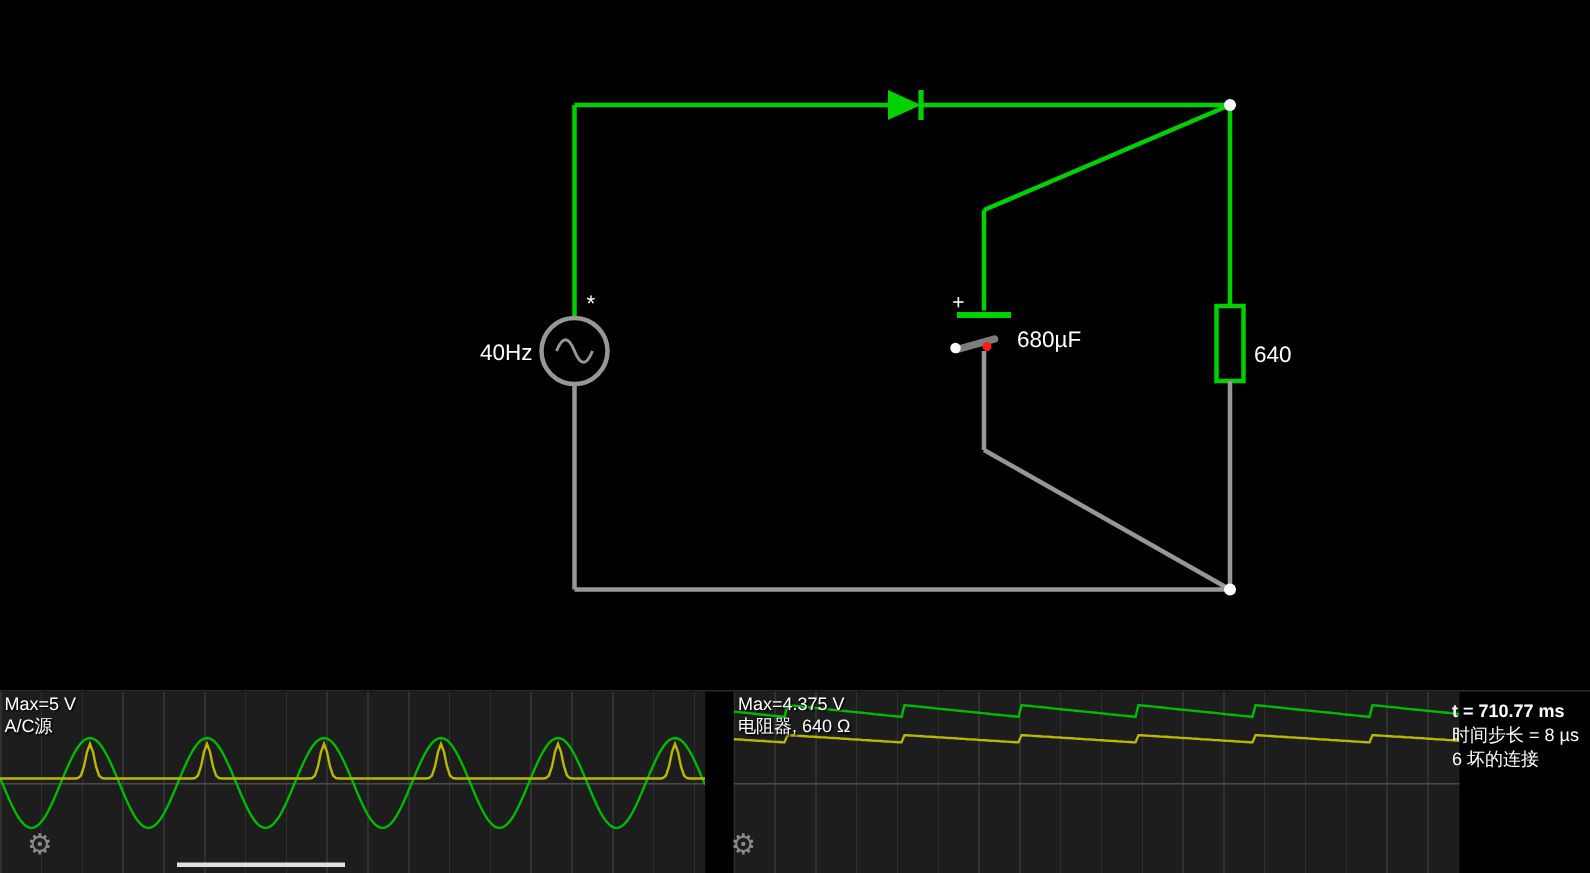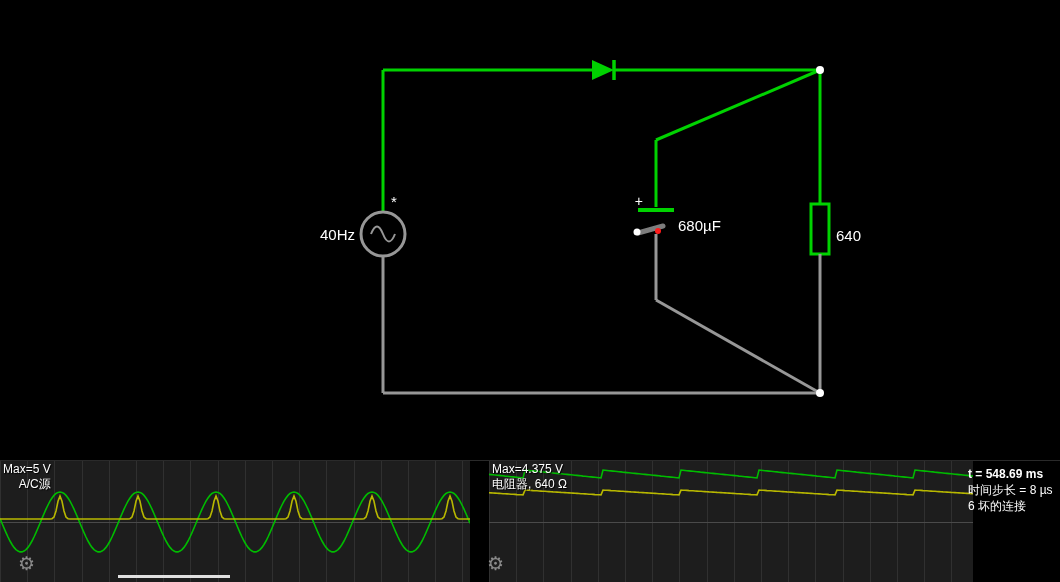--- a/index.html
+++ b/index.html
@@ -10,21 +10,21 @@
   #circuit-area{position:absolute;left:0;top:0;width:1060px;height:460px;background:#000;}
   #circuit-area svg{display:block;}
   .clabel{fill:#ffffff;font-family:"Liberation Sans",sans-serif;}
 
   #scope-area{position:absolute;left:0;top:460px;width:1060px;height:122px;background:#000;border-top:1px solid #2a2a2a;box-sizing:border-box;}
   .scope{
     position:absolute;top:0;height:121px;background-color:#1d1d1d;
     background-image:repeating-linear-gradient(90deg,#303030 0 1px,transparent 1px 27.2px);
     overflow:hidden;
   }
-  #scope-left{left:0;width:470px;text-align:right;}
+  #scope-left{left:0;width:470px;}
   #scope-right{left:478px;width:484px;margin-left:11px;}
   .centerline{position:absolute;left:0;width:100%;top:61px;height:1px;background:#4a4a4a;}
   .scope svg{position:absolute;left:0;top:0;}
   .scope-label{position:absolute;top:1px;left:3px;font-size:12px;line-height:15px;color:#fff;z-index:2;text-shadow:1px 1px 1px #000;}
   #info-panel{position:absolute;left:968px;top:5px;font-size:12px;line-height:16px;color:#fff;white-space:nowrap;}
   #info-panel .t-line{font-weight:bold;}
   .gear{position:absolute;font-size:19px;line-height:20px;color:#8a8a8a;cursor:pointer;z-index:3;}
   #gear-left{left:18px;top:93px;}
   #gear-right{left:487px;top:93px;}
   #scope-scrollbar{position:absolute;left:118px;top:114px;width:112px;height:3px;background:#e0e0e0;z-index:3;}
@@ -115,21 +115,21 @@
         <polyline points="0,13.4 2,13.6 4,13.8 6,14.0 8,14.2 10,14.4 12,14.6 14,14.8 16,15.1 18,15.3 20,15.5 22,15.7 24,15.9 26,16.1 28,16.3 30,16.5 32,16.7 34,16.9 36,9.1 38,9.3 40,9.5 42,9.7 44,9.9 46,10.1 48,10.3 50,10.5 52,10.7 54,10.9 56,11.2 58,11.4 60,11.6 62,11.8 64,12.0 66,12.2 68,12.4 70,12.6 72,12.8 74,13.0 76,13.2 78,13.4 80,13.6 82,13.8 84,14.0 86,14.2 88,14.4 90,14.6 92,14.8 94,15.1 96,15.3 98,15.5 100,15.7 102,15.9 104,16.1 106,16.3 108,16.5 110,16.7 112,16.9 114,9.1 116,9.3 118,9.5 120,9.7 122,9.9 124,10.1 126,10.3 128,10.5 130,10.7 132,10.9 134,11.2 136,11.4 138,11.6 140,11.8 142,12.0 144,12.2 146,12.4 148,12.6 150,12.8 152,13.0 154,13.2 156,13.4 158,13.6 160,13.8 162,14.0 164,14.2 166,14.4 168,14.6 170,14.8 172,15.1 174,15.3 176,15.5 178,15.7 180,15.9 182,16.1 184,16.3 186,16.5 188,16.7 190,16.9 192,9.1 194,9.3 196,9.5 198,9.7 200,9.9 202,10.1 204,10.3 206,10.5 208,10.7 210,10.9 212,11.2 214,11.4 216,11.6 218,11.8 220,12.0 222,12.2 224,12.4 226,12.6 228,12.8 230,13.0 232,13.2 234,13.4 236,13.6 238,13.8 240,14.0 242,14.2 244,14.4 246,14.6 248,14.8 250,15.1 252,15.3 254,15.5 256,15.7 258,15.9 260,16.1 262,16.3 264,16.5 266,16.7 268,16.9 270,9.1 272,9.3 274,9.5 276,9.7 278,9.9 280,10.1 282,10.3 284,10.5 286,10.7 288,10.9 290,11.2 292,11.4 294,11.6 296,11.8 298,12.0 300,12.2 302,12.4 304,12.6 306,12.8 308,13.0 310,13.2 312,13.4 314,13.6 316,13.8 318,14.0 320,14.2 322,14.4 324,14.6 326,14.8 328,15.1 330,15.3 332,15.5 334,15.7 336,15.9 338,16.1 340,16.3 342,16.5 344,16.7 346,16.9 348,9.1 350,9.3 352,9.5 354,9.7 356,9.9 358,10.1 360,10.3 362,10.5 364,10.7 366,10.9 368,11.2 370,11.4 372,11.6 374,11.8 376,12.0 378,12.2 380,12.4 382,12.6 384,12.8 386,13.0 388,13.2 390,13.4 392,13.6 394,13.8 396,14.0 398,14.2 400,14.4 402,14.6 404,14.8 406,15.1 408,15.3 410,15.5 412,15.7 414,15.9 416,16.1 418,16.3 420,16.5 422,16.7 424,16.9 426,9.1 428,9.3 430,9.5 432,9.7 434,9.9 436,10.1 438,10.3 440,10.5 442,10.7 444,10.9 446,11.2 448,11.4 450,11.6 452,11.8 454,12.0 456,12.2 458,12.4 460,12.6 462,12.8 464,13.0 466,13.2 468,13.4 470,13.6 472,13.8 474,14.0 476,14.2 478,14.4 480,14.6 482,14.8 484,15.1" fill="none" stroke="#00bb00" stroke-width="1.6"></polyline>
         <polyline points="0,31.8 2,31.9 4,32.0 6,32.1 8,32.3 10,32.4 12,32.5 14,32.7 16,32.8 18,32.9 20,33.0 22,33.2 24,33.3 26,33.4 28,33.6 30,33.7 32,33.8 34,33.9 36,29.1 38,29.2 40,29.3 42,29.4 44,29.6 46,29.7 48,29.8 50,30.0 52,30.1 54,30.2 56,30.3 58,30.5 60,30.6 62,30.7 64,30.9 66,31.0 68,31.1 70,31.2 72,31.4 74,31.5 76,31.6 78,31.8 80,31.9 82,32.0 84,32.1 86,32.3 88,32.4 90,32.5 92,32.7 94,32.8 96,32.9 98,33.0 100,33.2 102,33.3 104,33.4 106,33.6 108,33.7 110,33.8 112,33.9 114,29.1 116,29.2 118,29.3 120,29.4 122,29.6 124,29.7 126,29.8 128,30.0 130,30.1 132,30.2 134,30.3 136,30.5 138,30.6 140,30.7 142,30.9 144,31.0 146,31.1 148,31.2 150,31.4 152,31.5 154,31.6 156,31.8 158,31.9 160,32.0 162,32.1 164,32.3 166,32.4 168,32.5 170,32.7 172,32.8 174,32.9 176,33.0 178,33.2 180,33.3 182,33.4 184,33.6 186,33.7 188,33.8 190,33.9 192,29.1 194,29.2 196,29.3 198,29.4 200,29.6 202,29.7 204,29.8 206,30.0 208,30.1 210,30.2 212,30.3 214,30.5 216,30.6 218,30.7 220,30.9 222,31.0 224,31.1 226,31.2 228,31.4 230,31.5 232,31.6 234,31.8 236,31.9 238,32.0 240,32.1 242,32.3 244,32.4 246,32.5 248,32.7 250,32.8 252,32.9 254,33.0 256,33.2 258,33.3 260,33.4 262,33.6 264,33.7 266,33.8 268,33.9 270,29.1 272,29.2 274,29.3 276,29.4 278,29.6 280,29.7 282,29.8 284,30.0 286,30.1 288,30.2 290,30.3 292,30.5 294,30.6 296,30.7 298,30.9 300,31.0 302,31.1 304,31.2 306,31.4 308,31.5 310,31.6 312,31.8 314,31.9 316,32.0 318,32.1 320,32.3 322,32.4 324,32.5 326,32.7 328,32.8 330,32.9 332,33.0 334,33.2 336,33.3 338,33.4 340,33.6 342,33.7 344,33.8 346,33.9 348,29.1 350,29.2 352,29.3 354,29.4 356,29.6 358,29.7 360,29.8 362,30.0 364,30.1 366,30.2 368,30.3 370,30.5 372,30.6 374,30.7 376,30.9 378,31.0 380,31.1 382,31.2 384,31.4 386,31.5 388,31.6 390,31.8 392,31.9 394,32.0 396,32.1 398,32.3 400,32.4 402,32.5 404,32.7 406,32.8 408,32.9 410,33.0 412,33.2 414,33.3 416,33.4 418,33.6 420,33.7 422,33.8 424,33.9 426,29.1 428,29.2 430,29.3 432,29.4 434,29.6 436,29.7 438,29.8 440,30.0 442,30.1 444,30.2 446,30.3 448,30.5 450,30.6 452,30.7 454,30.9 456,31.0 458,31.1 460,31.2 462,31.4 464,31.5 466,31.6 468,31.8 470,31.9 472,32.0 474,32.1 476,32.3 478,32.4 480,32.5 482,32.7 484,32.8" fill="none" stroke="#b8b800" stroke-width="1.6"></polyline>
       </svg>
     <div class="scope-label">
       <div>Max=4.375 V</div>
       <div>电阻器, 640 Ω</div>
     </div>
   </div>
 
   <div id="info-panel">
-    <div class="t-line">t = 548.69 ms</div>
+    <div class="t-line">t = 710.77 ms</div>
     <div>时间步长 = 8 µs</div>
     <div>6 坏的连接</div>
   </div>
 
   <div class="gear" id="gear-left">⚙</div>
   <div class="gear" id="gear-right">⚙</div>
   <div id="scope-scrollbar"></div>
 </div>
 
 </body></html>

